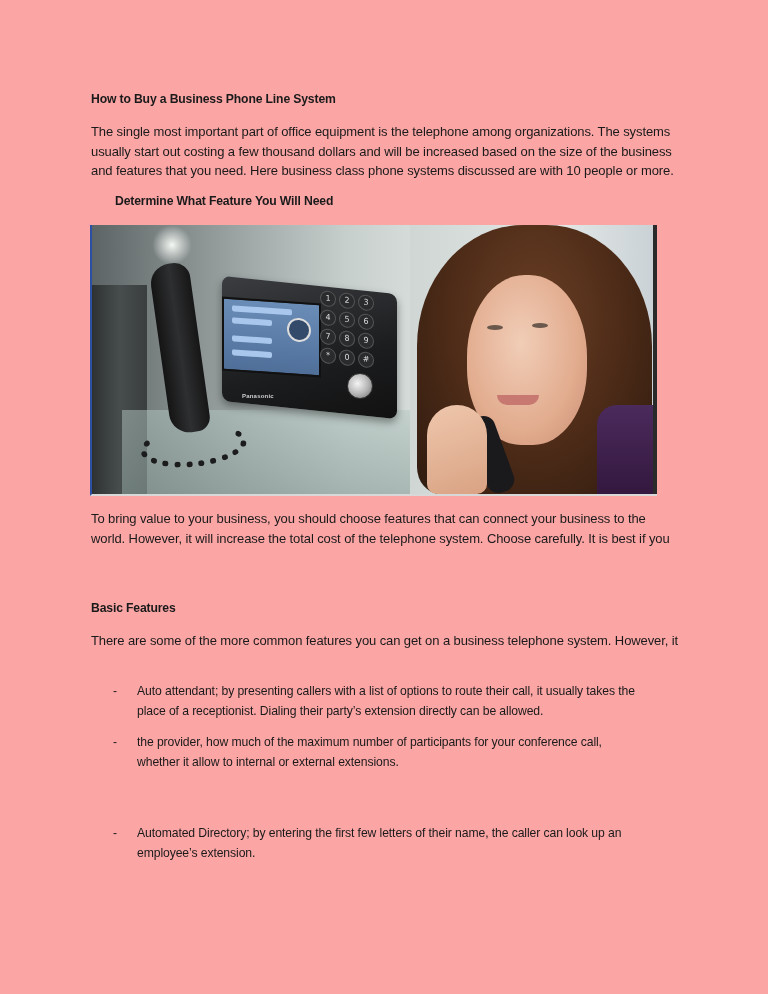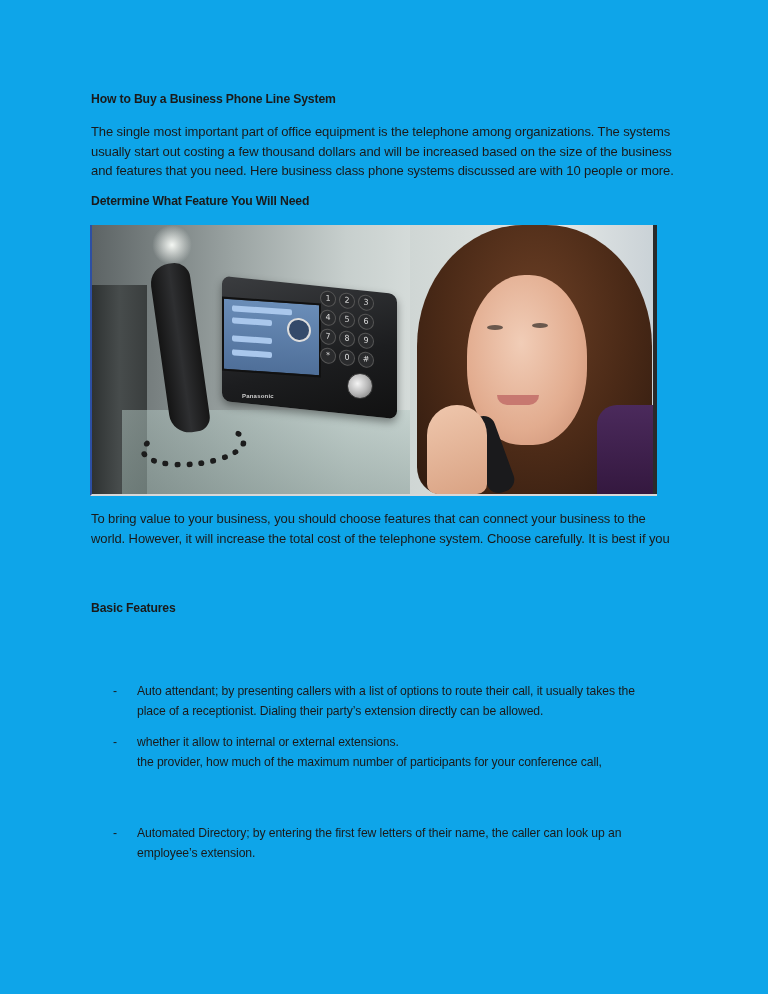--- a/index.html
+++ b/index.html
@@ -12,21 +12,21 @@
       height: 994px;
       position: relative;
       overflow: hidden;
       font-family: "Liberation Sans", "DejaVu Sans", sans-serif;
       color: #1a1a1a;
     }
     .page {
       position: absolute;
       left: 0; top: 0;
       width: 768px; height: 994px;
-      background: #0ea5e9;
+      background: #fca5a5;
     }
     .heading {
       position: absolute;
       left: 91px;
       font-size: 12.2px;
       font-weight: bold;
       letter-spacing: -0.15px;
       white-space: nowrap;
     }
     .para {
@@ -250,21 +250,21 @@
 <div class="page">
 
   <div class="heading" style="top:92px;">How to Buy a Business Phone Line System</div>
 
   <div class="para" style="top:122px;">
     <span class="line">The single most important part of office equipment is the telephone among organizations. The systems</span>
     <span class="line">usually start out costing a few thousand dollars and will be increased based on the size of the business</span>
     <span class="line">and features that you need. Here business class phone systems discussed are with 10 people or more.</span>
   </div>
 
-  <div class="heading" style="top:194px;">Determine What Feature You Will Need</div>
+  <div class="heading" style="top:194px;margin-left:24px;">Determine What Feature You Will Need</div>
 
   <div class="hero" title="Black Panasonic business desk phone with touchscreen beside a smiling woman holding a phone receiver">
     <div class="blur-light"></div>
     <div class="dark-pillar"></div>
     <div class="glass-shelf"></div>
     <div class="phone-body"></div>
     <div class="phone-screen">
       <div class="bar" style="top:6px;width:60px;"></div>
       <div class="bar" style="top:18px;width:40px;"></div>
       <div class="bar" style="top:36px;width:40px;"></div>
@@ -303,35 +303,36 @@
   </div>
 
   <div class="para" style="top:509px;">
     <span class="line">To bring value to your business, you should choose features that can connect your business to the</span>
     <span class="line">world. However, it will increase the total cost of the telephone system. Choose carefully. It is best if you</span>
   </div>
 
   <div class="heading" style="top:601px;">Basic Features</div>
 
   <div class="para" style="top:631px;">
+    <span class="line">There are some of the more common features you can get on a business telephone system. However, it</span>
   </div>
 
   <div class="bullet" style="top:682px;">
     <span class="dash">-</span>
     <div class="text">
       <span class="line">Auto attendant; by presenting callers with a list of options to route their call, it usually takes the</span>
       <span class="line">place of a receptionist. Dialing their party’s extension directly can be allowed.</span>
     </div>
   </div>
 
   <div class="bullet" style="top:733px;">
     <span class="dash">-</span>
     <div class="text">
+      <span class="line">the provider, how much of the maximum number of participants for your conference call,</span>
       <span class="line">whether it allow to internal or external extensions.</span>
-      <span class="line">the provider, how much of the maximum number of participants for your conference call,</span>
     </div>
   </div>
 
   <div class="bullet" style="top:824px;">
     <span class="dash">-</span>
     <div class="text">
       <span class="line">Automated Directory; by entering the first few letters of their name, the caller can look up an</span>
       <span class="line">employee’s extension.</span>
     </div>
   </div>

